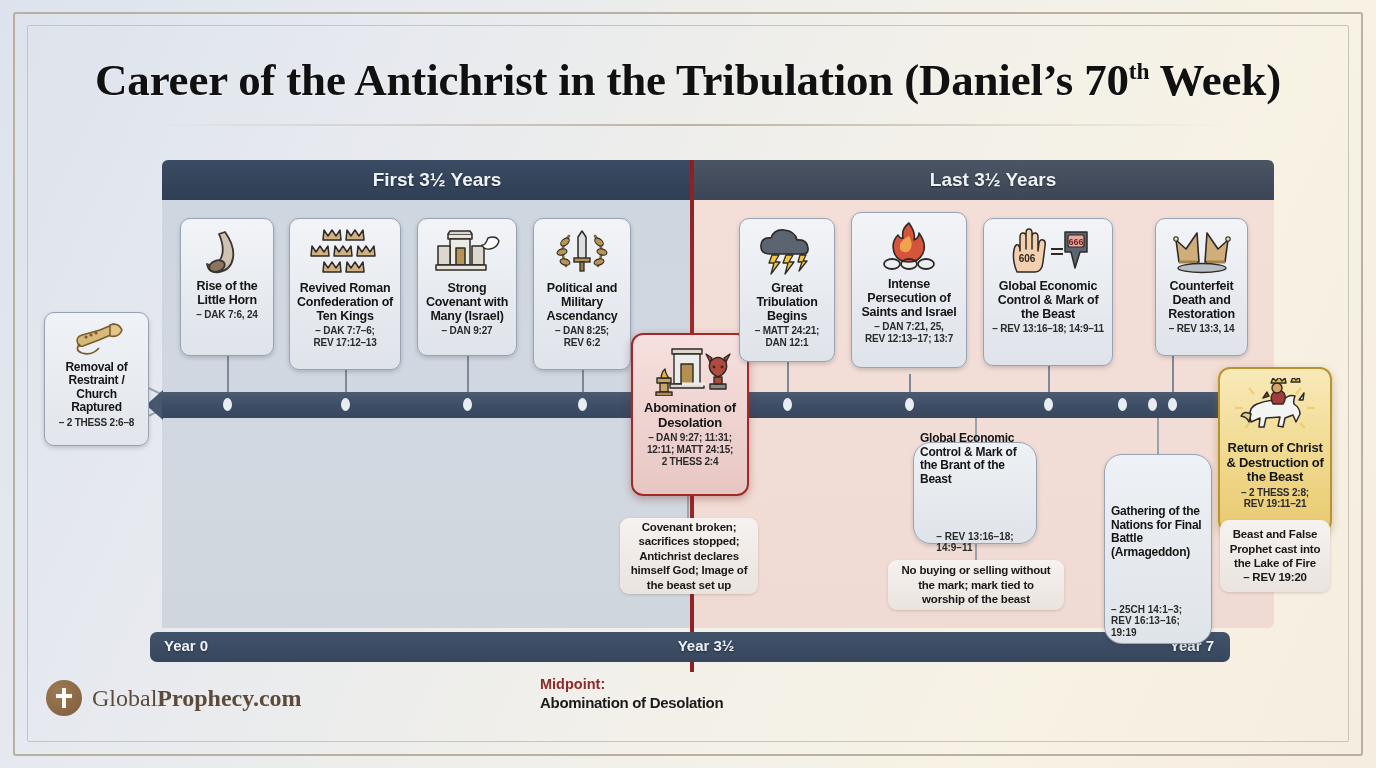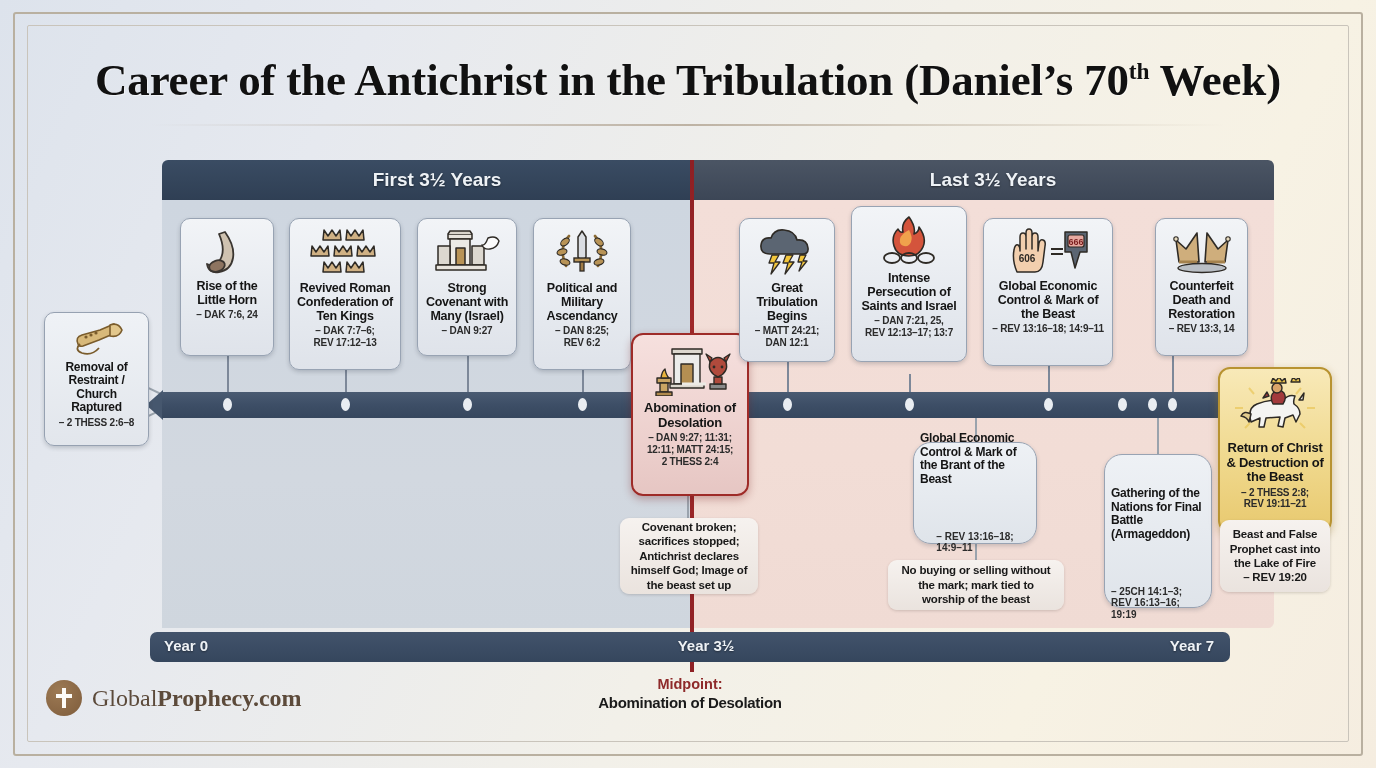--- a/index.html
+++ b/index.html
@@ -206,21 +206,21 @@
   #brand { position: absolute; left: 46px; top: 680px; display: flex; align-items: center; gap: 10px; }
   #brand-circle {
     width: 36px; height: 36px; border-radius: 50%;
     background: radial-gradient(circle at 35% 30%, #9d7a54, #7e5c3c);
     display: flex; align-items: center; justify-content: center;
   }
   #brand-text {
     font-family: "Liberation Serif", serif; font-size: 24px; color: #5c4a3a;
   }
   #midpoint-caption {
-    position: absolute; left: 540px; width: 300px; top: 676px; text-align: center;
+    position: absolute; left: 540px; width: 300px; top: 676px; 
   }
   #midpoint-label { font-size: 14.5px; font-weight: bold; color: #8e2a2a; }
   #midpoint-sub { font-size: 15px; font-weight: bold; color: #1a1a1a; margin-top: 2px; letter-spacing: -0.3px; }
 </style>
 </head>
 <body>
 
 <div id="frame-outer"></div>
 <div id="frame-inner"></div>
 
@@ -384,21 +384,21 @@
       <path d="M16 27 l7 0 -4 7 5 0 -9 12 3 -11 -5 0z"></path>
       <path d="M30 27 l7 0 -4 7 5 0 -9 12 3 -11 -5 0z"></path>
       <path d="M44 27 l6 0 -3 6 4 0 -8 10 3 -9 -4 0z"></path>
     </g>
   </svg>
   <div class="ttl">Great Tribulation Begins</div>
   <div class="ref" style="white-space:pre-line">– MATT 24:21;
 DAN 12:1</div>
 </div>
 
-<div class="card" style="left:851px; top:206px; width:116px; height:156px;">
+<div class="card" style="left:851px; top:212px; width:116px; height:156px;">
   <svg class="icon" width="62" height="50" viewBox="0 0 62 50">
     <path d="M31 1 q7 10 5 17 q5 -2 5 -7 q8 11 4 20 q-4 9 -14 9 q-12 0 -15 -10 q-3 -10 4 -17 q2 4 5 3 q-2 -9 6 -15z" fill="#d4543c" stroke="#2e2a25" stroke-width="1.6" stroke-linejoin="round"></path>
     <path d="M31 14 q4 7 2 12 q-2 5 -7 4 q-5 -1 -4 -7 q1 -5 9 -9z" fill="#f0a24c" stroke="none"></path>
     <g fill="none" stroke="#2e2a25" stroke-width="1.8">
       <ellipse cx="14" cy="42" rx="8" ry="5"></ellipse>
         <ellipse cx="31" cy="42" rx="8" ry="5"></ellipse>
         <ellipse cx="48" cy="42" rx="8" ry="5"></ellipse>
     </g>
   </svg>
   <div class="ttl">Intense Persecution of Saints and Israel</div>
@@ -432,21 +432,21 @@
   <div class="ref">– REV 13:3, 14</div>
 </div>
 
 <div class="subcard" style="left:913px; top:442px; width:124px; height:102px;">
   <div class="ttl">Global Economic Control &amp; Mark of the Brant of the Beast</div>
   <div class="ref" style="white-space:pre-line">– REV 13:16–18;
 14:9–11</div>
 </div>
 <div class="note" style="left:888px; top:560px; width:176px; height:50px;">No buying or selling without the mark; mark tied to worship of the beast</div>
 
-<div class="subcard" style="left:1104px; top:454px; width:108px; height:154px;">
+<div class="subcard" style="left:1104px; top:454px; width:108px; height:190px;">
   <svg class="icon" width="64" height="54" viewBox="0 0 64 54" style="margin-bottom:4px">
     <g stroke="#2e2a25" stroke-width="1.5" stroke-linejoin="round">
       <path d="M52 3 l4 4 -34 34 -6 -2 2 -6z" fill="#dcdfe4"></path>
       <path d="M12 3 l-4 4 34 34 6 -2 -2 -6z" fill="#dcdfe4"></path>
       <path d="M14 39 l8 8 -5 5 -8 -8z" fill="#c9a463"></path>
       <path d="M50 39 l-8 8 5 5 8 -8z" fill="#c9a463"></path>
       <circle cx="12" cy="50" r="3.2" fill="#a0804c"></circle>
       <circle cx="52" cy="50" r="3.2" fill="#a0804c"></circle>
     </g>
   </svg>

